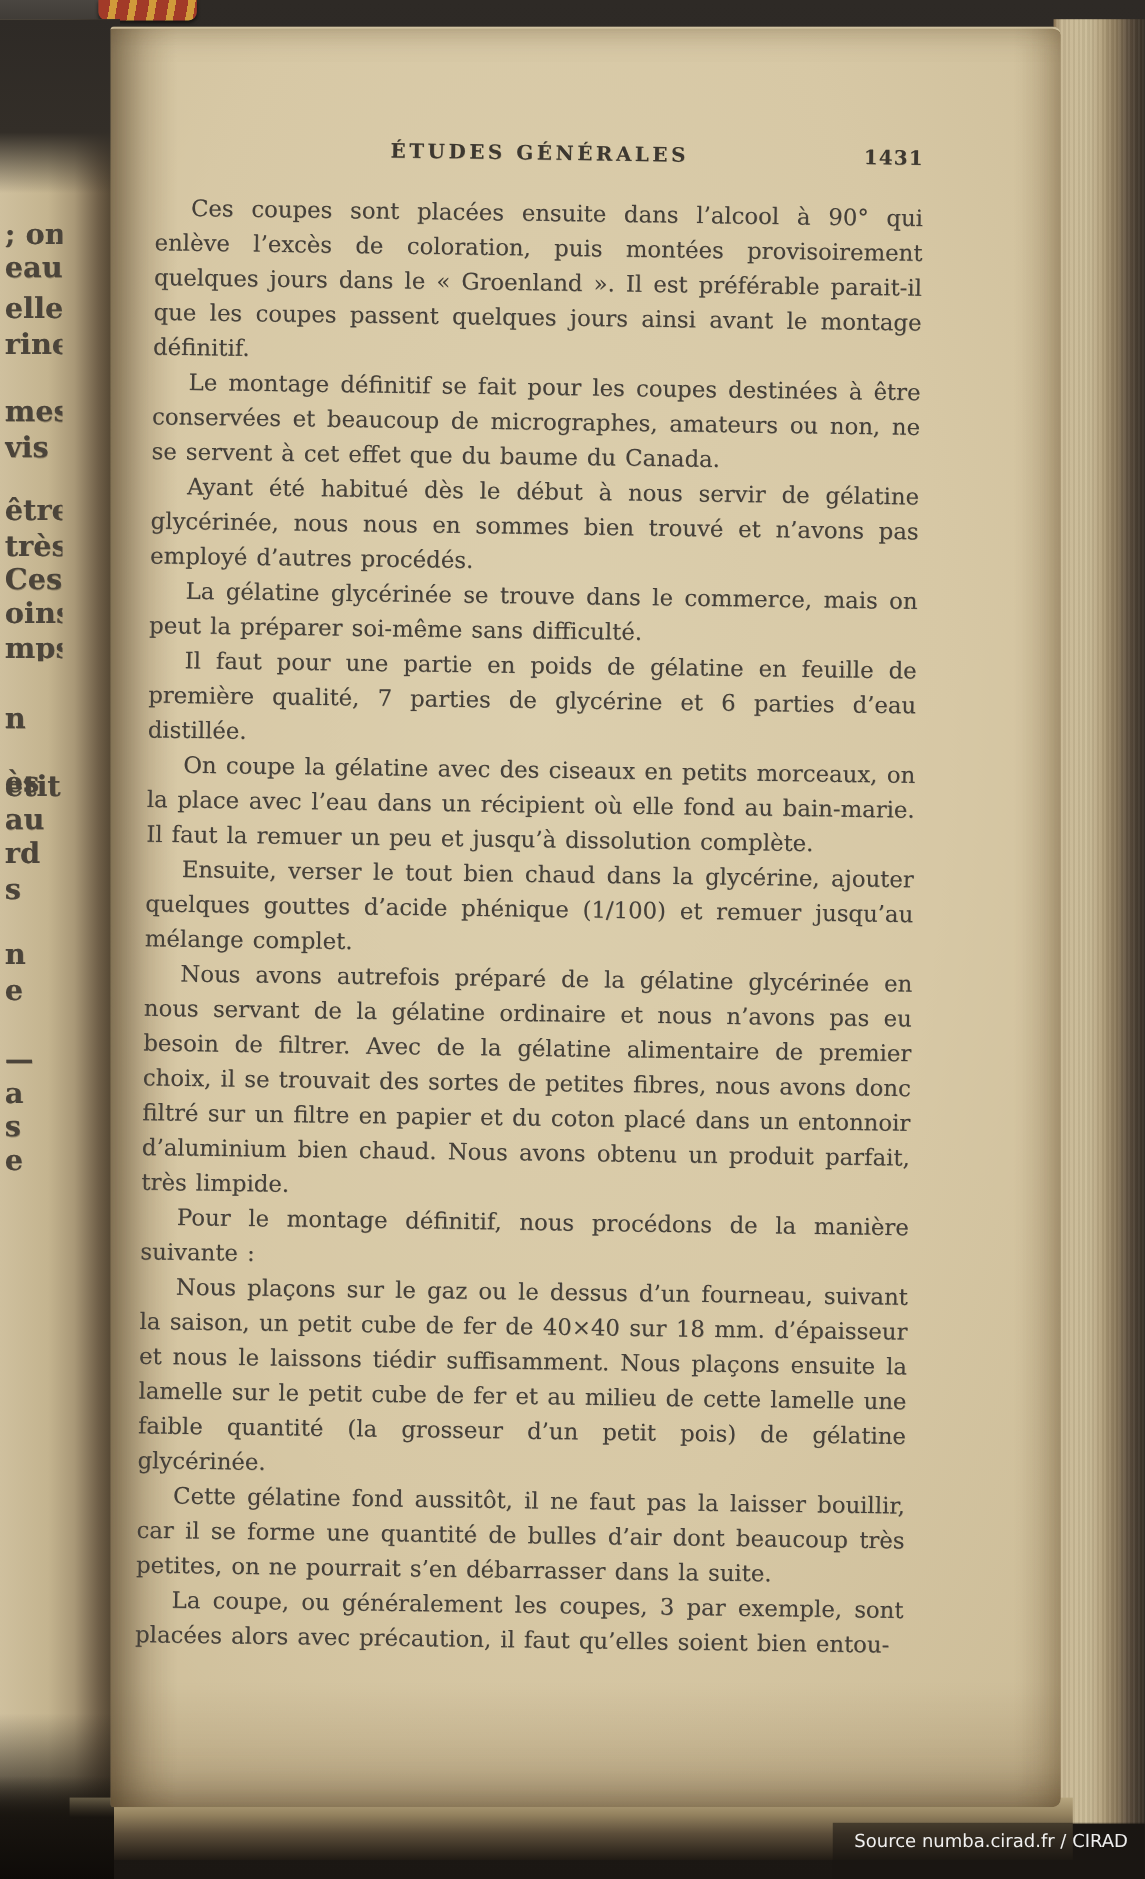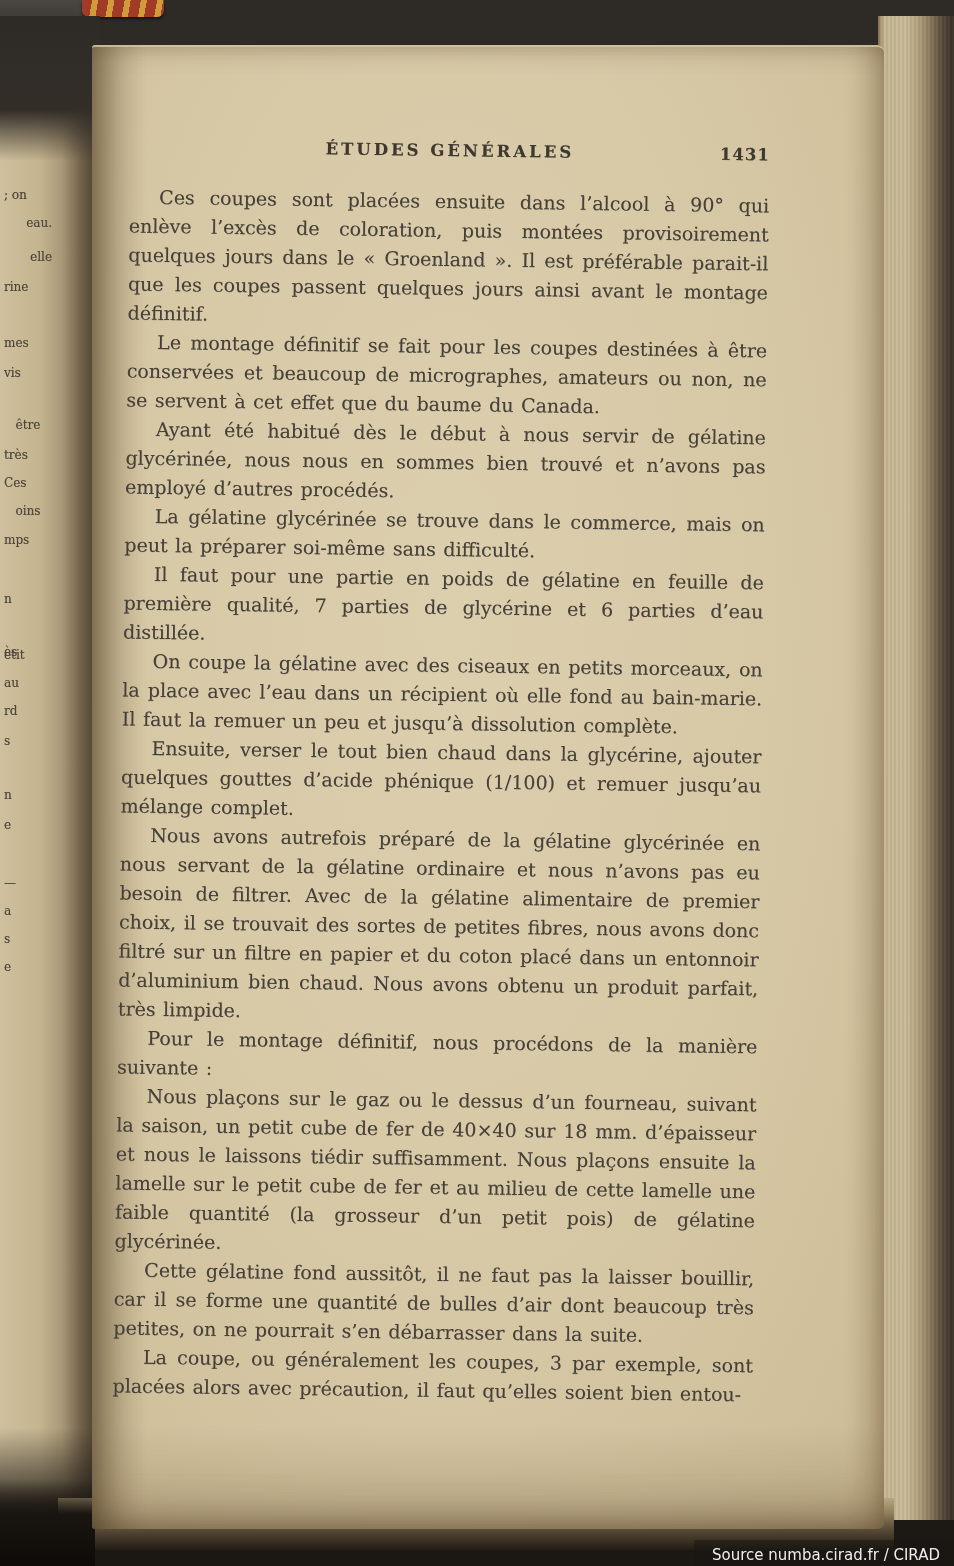--- a/index.html
+++ b/index.html
@@ -33,23 +33,24 @@
     content: ''; position: absolute; left: 0; right: 0; top: 0; height: 145px;
     background: linear-gradient(180deg, #2e2a26 0%, #332e28 65%, rgba(51,46,40,0) 100%);
   }
   .left-page::after {
     content: ''; position: absolute; left: 0; right: 0; bottom: 0; height: 90px;
     background: linear-gradient(0deg, #211c16 0%, rgba(33,28,22,0) 100%);
   }
   .fragments { position: absolute; inset: 0; }
   .frag {
     position: absolute; left: 4px; width: 48px;
-    font-size: 12px; line-height: 22px; color: #4b443a;
+    font-size: 24px; line-height: 22px; color: #4b443a;
     white-space: nowrap; overflow: hidden;
     text-shadow: 0.3px 0.3px 0.5px rgba(70,60,45,0.4);
+    font-weight: bold;
   }
   
   .right-edges {
     position: absolute; left: 878px; top: 16px; width: 76px; height: 1504px;
     background:
       repeating-linear-gradient(90deg, rgba(0,0,0,0.05) 0 2px, rgba(255,255,255,0.04) 2px 4px),
       linear-gradient(90deg, #8a7454 0, #c7b692 6px, #cabb97 28px, #b3a17d 40px, #8c7a5c 52px, #5f5140 62px, #352d24 76px);
   }
   
   .bottom-edges {
@@ -68,21 +69,20 @@
       linear-gradient(90deg, rgba(120,95,60,0.30) 0, rgba(120,95,60,0) 7%),
       linear-gradient(270deg, rgba(120,95,60,0.22) 0, rgba(120,95,60,0) 5%),
       linear-gradient(0deg, rgba(110,85,50,0.28) 0, rgba(110,85,50,0) 7%),
       radial-gradient(ellipse at 45% 38%, #dccfae 0%, #d7c8a5 55%, #cbbb96 100%);
     box-shadow:
       inset 28px 0 38px -18px rgba(55,40,20,0.55),
       inset -18px 0 28px -18px rgba(90,70,40,0.45),
       inset 0 -32px 42px -26px rgba(80,60,35,0.5),
       inset 0 18px 28px -22px rgba(125,100,65,0.35);
     border-top: 2px solid rgba(240,230,200,0.45);
-    margin-top: 23px;
   }
   
   .page-content {
     position: absolute; left: 38px; top: 94px; width: 640px;
     transform: rotate(0.8deg); transform-origin: 50% 0;
     color: #45403a; font-size: 19px; line-height: 29px;
     text-shadow: 0.3px 0.3px 0.5px rgba(70,60,45,0.35);
   }
   .page-header {
     position: relative; text-align: center; color: #3d3830;
@@ -92,21 +92,21 @@
   .page-number { position: absolute; right: 0; top: 0; letter-spacing: 1px; }
   .paragraphs p.para {
     margin: 0; text-indent: 30px; text-align: justify;
     word-spacing: 1.5px;
   }
   
   .watermark {
     position: absolute; right: 0; bottom: 0; z-index: 10;
     background: rgba(25,22,18,0.55); color: rgba(255,255,255,0.93);
     font-family: "DejaVu Sans", "Liberation Sans", sans-serif;
-    font-size: 15px; line-height: 31px; height: 26px; padding: 0 14px 0 18px;
+    font-size: 15px; line-height: 31px; height: 47px; padding: 0 14px 0 18px;
   }
 </style>
 </head>
 <body>
 
 <div class="scene">
 
   <div class="spine-top"></div>
   <div class="headband"></div>
 

